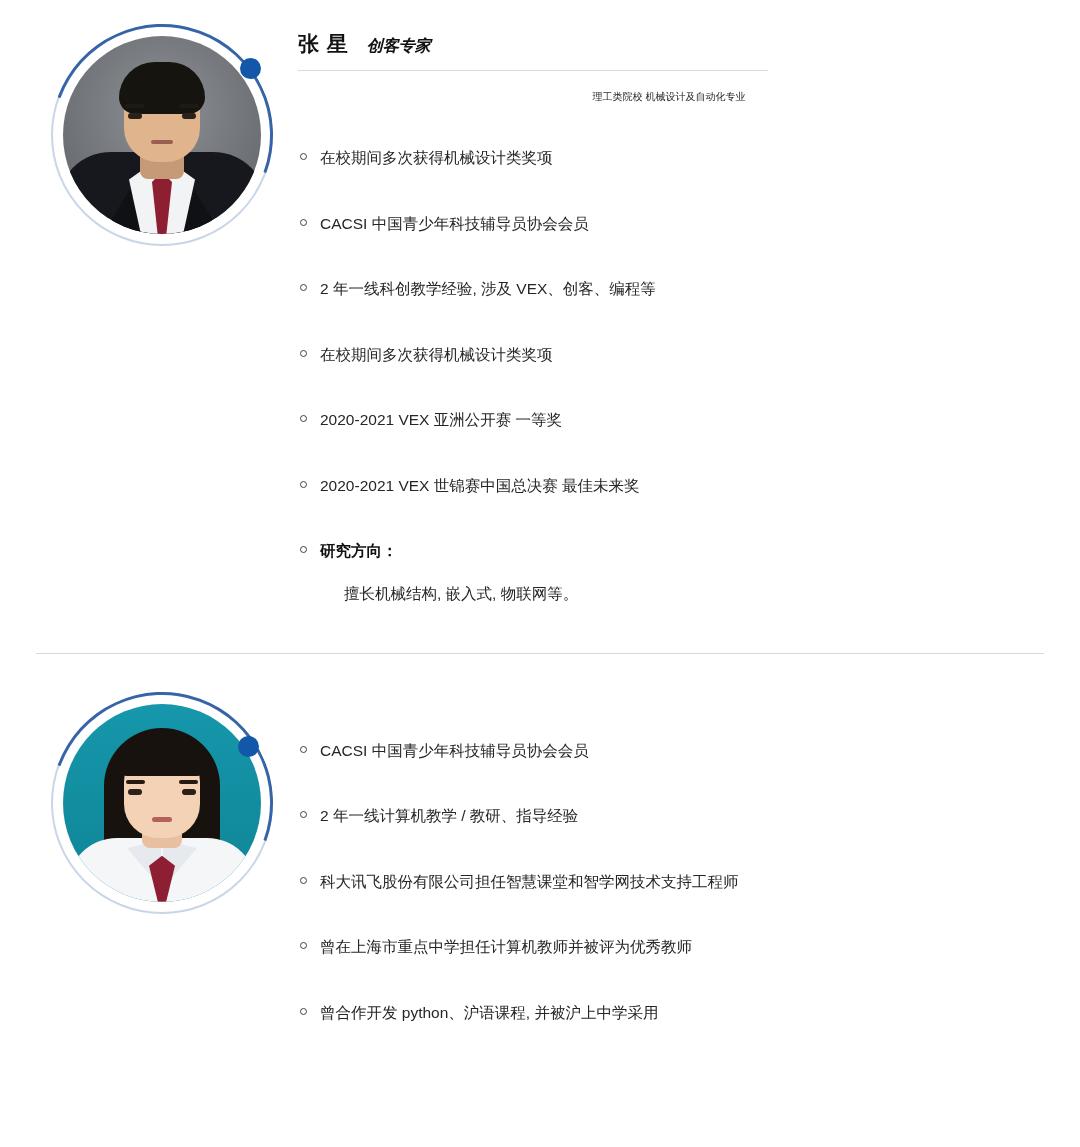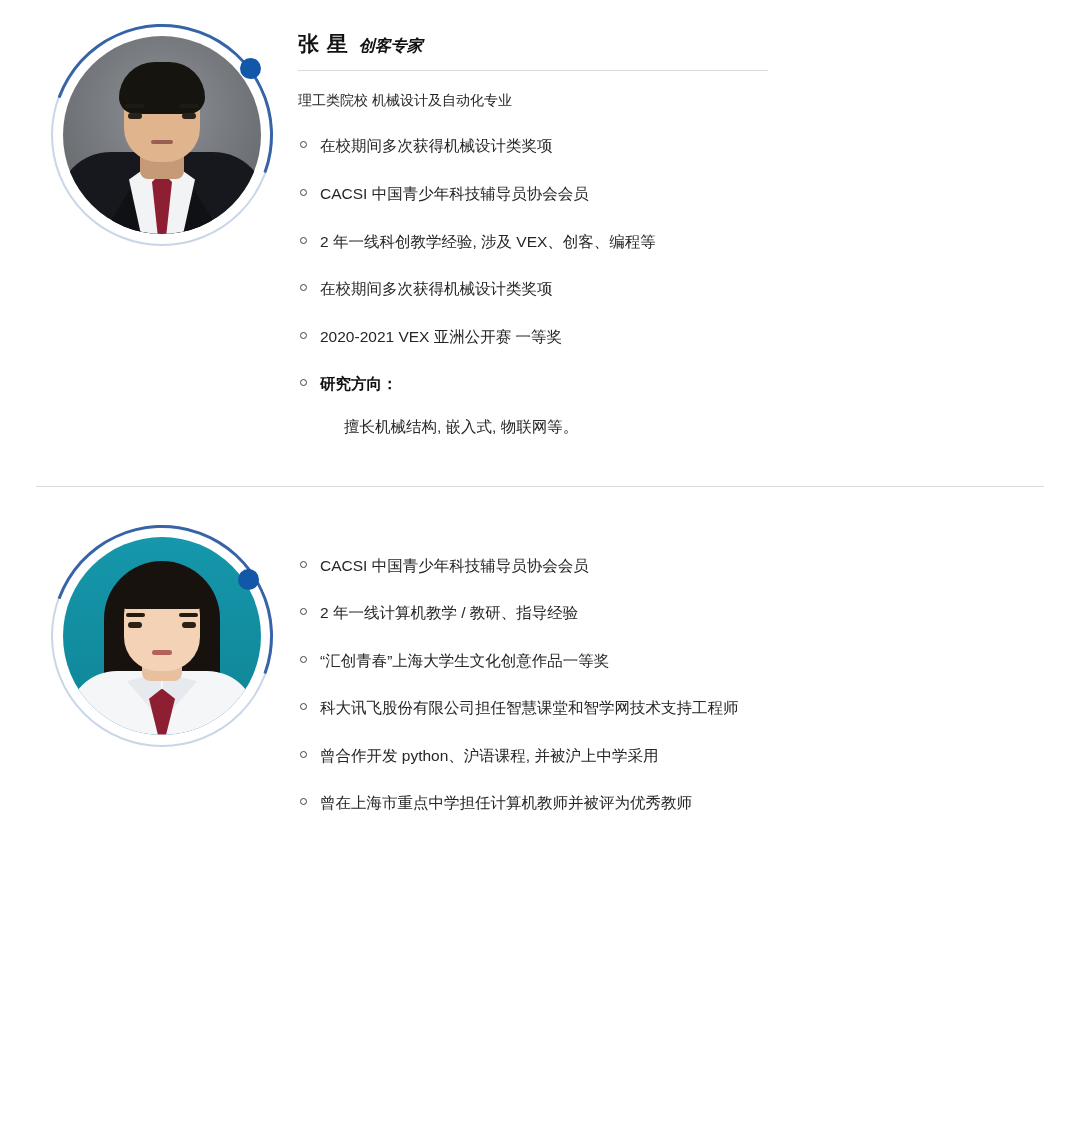--- a/index.html
+++ b/index.html
@@ -197,56 +197,57 @@
 
   
   .info-col {
     flex: 1 1 auto;
     padding-top: 12px;
     min-width: 0;
   }
   .name-row {
     display: flex;
     align-items: baseline;
-    gap: 10px;
+    gap: 18px;
     padding-bottom: 12px;
     border-bottom: 1px solid #d9d9d9;
     max-width: 470px;
     text-align: right;
   }
   .name {
     font-size: 21px;
     font-weight: bold;
     letter-spacing: 1px;
     color: #111;
   }
   .role {
     font-size: 16px;
     font-weight: bold;
     color: #111;
     font-style: italic;
   }
   .subtitle {
-    font-size: 14px;
+    font-size: 10px;
     color: #262626;
     margin: 18px 0 6px 0;
     line-height: 1.6;
+    text-align: center;
   }
   ul.bullets {
     list-style: none;
     margin: 0;
     padding: 0;
   }
   ul.bullets > li {
     position: relative;
     padding-left: 22px;
     font-size: 15.5px;
     line-height: 1.65;
     color: #262626;
-    margin-top: 22px;
+    margin-top: 40px;
   }
   ul.bullets > li:before {
     content: "";
     position: absolute;
     left: 2px;
     top: 8px;
     width: 7px;
     height: 7px;
     border: 1px solid #444;
     border-radius: 50%;
@@ -305,20 +306,21 @@
         <span class="role">创客专家</span>
       </div>
       <div class="subtitle">理工类院校 机械设计及自动化专业</div>
 
       <ul class="bullets">
         <li><span class="li-text">在校期间多次获得机械设计类奖项</span></li>
         <li><span class="li-text">CACSI 中国青少年科技辅导员协会会员</span></li>
         <li><span class="li-text">2 年一线科创教学经验, 涉及 VEX、创客、编程等</span></li>
         <li><span class="li-text">在校期间多次获得机械设计类奖项</span></li>
         <li><span class="li-text">2020-2021 VEX 亚洲公开赛  一等奖</span></li>
+        <li><span class="li-text">2020-2021 VEX 世锦赛中国总决赛 最佳未来奖</span></li>
         <li class="strong">
           <span class="li-text">研究方向：</span>
           <div class="sub-note">擅长机械结构, 嵌入式, 物联网等。</div>
         </li>
       </ul>
     </div>
   </section>
 
   <div class="divider"></div>
 
@@ -346,21 +348,20 @@
         </div>
         <div class="avatar-dot"></div>
       </div>
     </div>
 
     <div class="info-col">
 
       <ul class="bullets">
         <li><span class="li-text">CACSI 中国青少年科技辅导员协会会员</span></li>
         <li><span class="li-text">2 年一线计算机教学 / 教研、指导经验</span></li>
-        <li><span class="li-text">“汇创青春”上海大学生文化创意作品一等奖</span></li>
         <li><span class="li-text">科大讯飞股份有限公司担任智慧课堂和智学网技术支持工程师</span></li>
+        <li><span class="li-text">曾在上海市重点中学担任计算机教师并被评为优秀教师</span></li>
         <li><span class="li-text">曾合作开发 python、沪语课程, 并被沪上中学采用</span></li>
-        <li><span class="li-text">曾在上海市重点中学担任计算机教师并被评为优秀教师</span></li>
       </ul>
     </div>
   </section>
 
 </div>
 
 </body></html>

